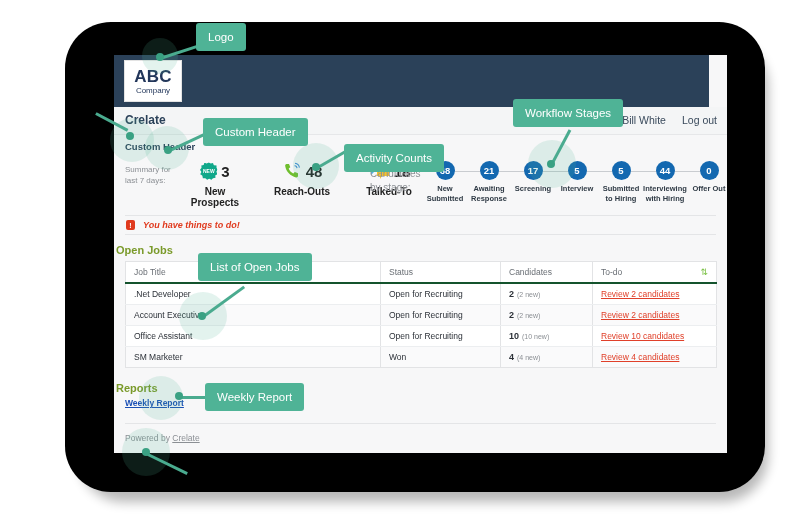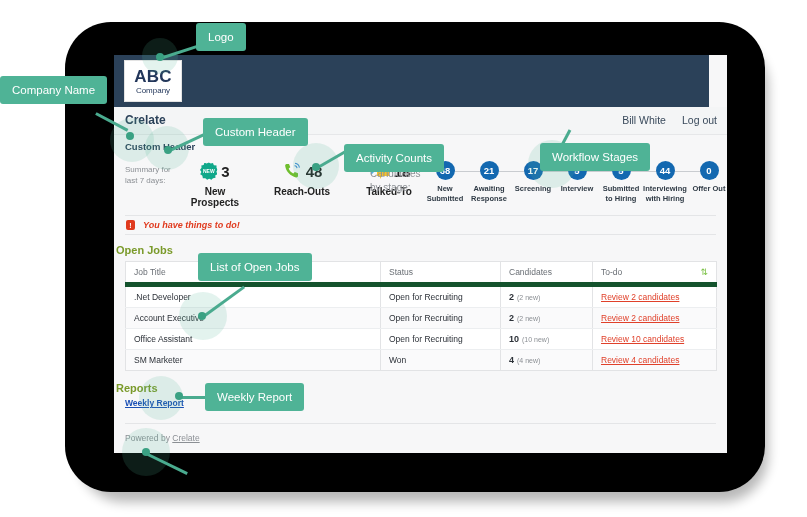--- a/index.html
+++ b/index.html
@@ -148,21 +148,21 @@
     position:absolute; left:2px; font-size:11px; font-weight:bold; color:#7a9a2a;
   }
   #open-jobs-title { top:189px; }
   .jobs-table {
     position:absolute; left:11px; top:206px; width:591px;
     border:1px solid #e2e3e5; border-collapse:collapse; background:#fff;
     table-layout:fixed;
   }
   .jobs-table th {
     font-size:8.5px; font-weight:normal; color:#6a6f75; text-align:left;
-    padding:5px 8px; border-bottom:5px solid #14532d; background:#fff;
+    padding:5px 8px; border-bottom:2px solid #14532d; background:#fff;
   }
   .jobs-table td {
     font-size:8.5px; color:#2c3138; padding:5px 8px;
     border-bottom:1px solid #eceef0; background:#fff;
   }
   .jobs-table tr:nth-child(even) td { background:#fafafb; }
   .jobs-table tr:last-child td { border-bottom:none; }
   .col-title { width:255px; }
   .col-status { width:120px; border-left:1px solid #e2e3e5; }
   .col-cand { width:92px; border-left:1px solid #e2e3e5; }
@@ -395,23 +395,20 @@
         <span>Powered by</span>
         <a>Crelate</a>
       </div>
     </div>
 
   </div>
 
   <div class="halo" style="left:110px; top:118px; width:44px; height:44px;"></div>
   <div class="lead" style="left:96px; top:112px; width:36px; transform:rotate(28deg);"></div>
   <div class="dot" style="left:126px; top:132px;"></div>
-  <div class="callout" style="left:0px; top:76px;">
-    <span>Company Name</span>
-  </div>
 
   <div class="halo" style="left:142px; top:38px; width:36px; height:36px;"></div>
   <div class="lead" style="left:160px; top:57px; width:44px; transform:rotate(-18deg);"></div>
   <div class="dot" style="left:156px; top:53px;"></div>
   <div class="callout" style="left:196px; top:23px;">
     <span>Logo</span>
   </div>
 
   <div class="halo" style="left:145px; top:126px; width:44px; height:44px;"></div>
   <div class="lead" style="left:168px; top:150px; width:42px; transform:rotate(-25deg);"></div>
@@ -423,21 +420,21 @@
   <div class="halo" style="left:293px; top:143px; width:46px; height:46px;"></div>
   <div class="lead" style="left:316px; top:167px; width:44px; transform:rotate(-30deg);"></div>
   <div class="dot" style="left:312px; top:163px;"></div>
   <div class="callout" style="left:344px; top:144px;">
     <span>Activity Counts</span>
   </div>
 
   <div class="halo" style="left:528px; top:140px; width:48px; height:48px;"></div>
   <div class="lead" style="left:551px; top:164px; width:40px; transform:rotate(-62deg);"></div>
   <div class="dot" style="left:547px; top:160px;"></div>
-  <div class="callout" style="left:540px; top:99px;margin-top:44px;">
+  <div class="callout" style="left:513px; top:99px;">
     <span>Workflow Stages</span>
   </div>
 
   <div class="halo" style="left:179px; top:292px; width:48px; height:48px;"></div>
   <div class="lead" style="left:202px; top:316px; width:52px; transform:rotate(-36deg);"></div>
   <div class="dot" style="left:198px; top:312px;"></div>
   <div class="callout" style="left:198px; top:253px;">
     <span>List of Open Jobs</span>
   </div>
 

